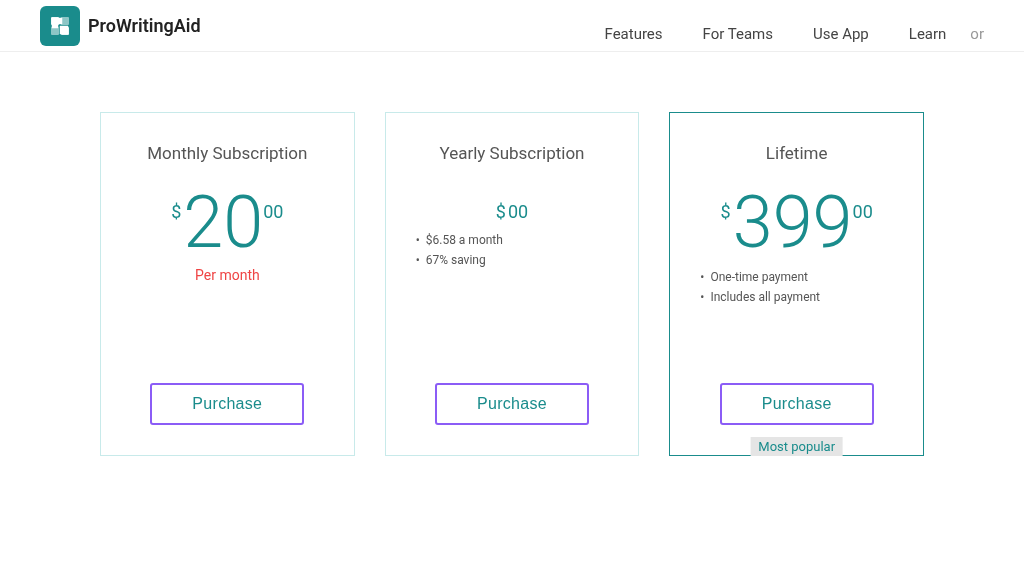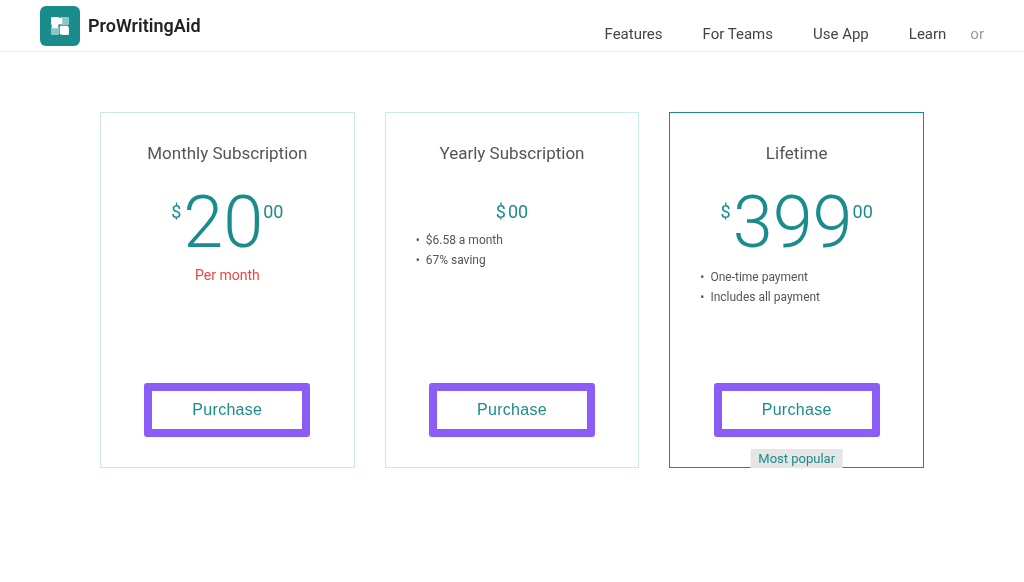--- a/index.html
+++ b/index.html
@@ -132,21 +132,21 @@
       padding: 3px 0;
       display: flex;
       align-items: center;
       gap: 6px;
     }
     .features-list li::before {
       content: "•";
       color: #555;
     }
     .purchase-btn {
-      border: 8px solid #8b5cf6;
+      border: 2px solid #8b5cf6;
       background: white;
       color: #1a8c8c;
       font-size: 16px;
       padding: 10px 40px;
       cursor: pointer;
       border-radius: 3px;
       font-weight: 500;
       letter-spacing: 0.3px;
     }
     .most-popular-label {

